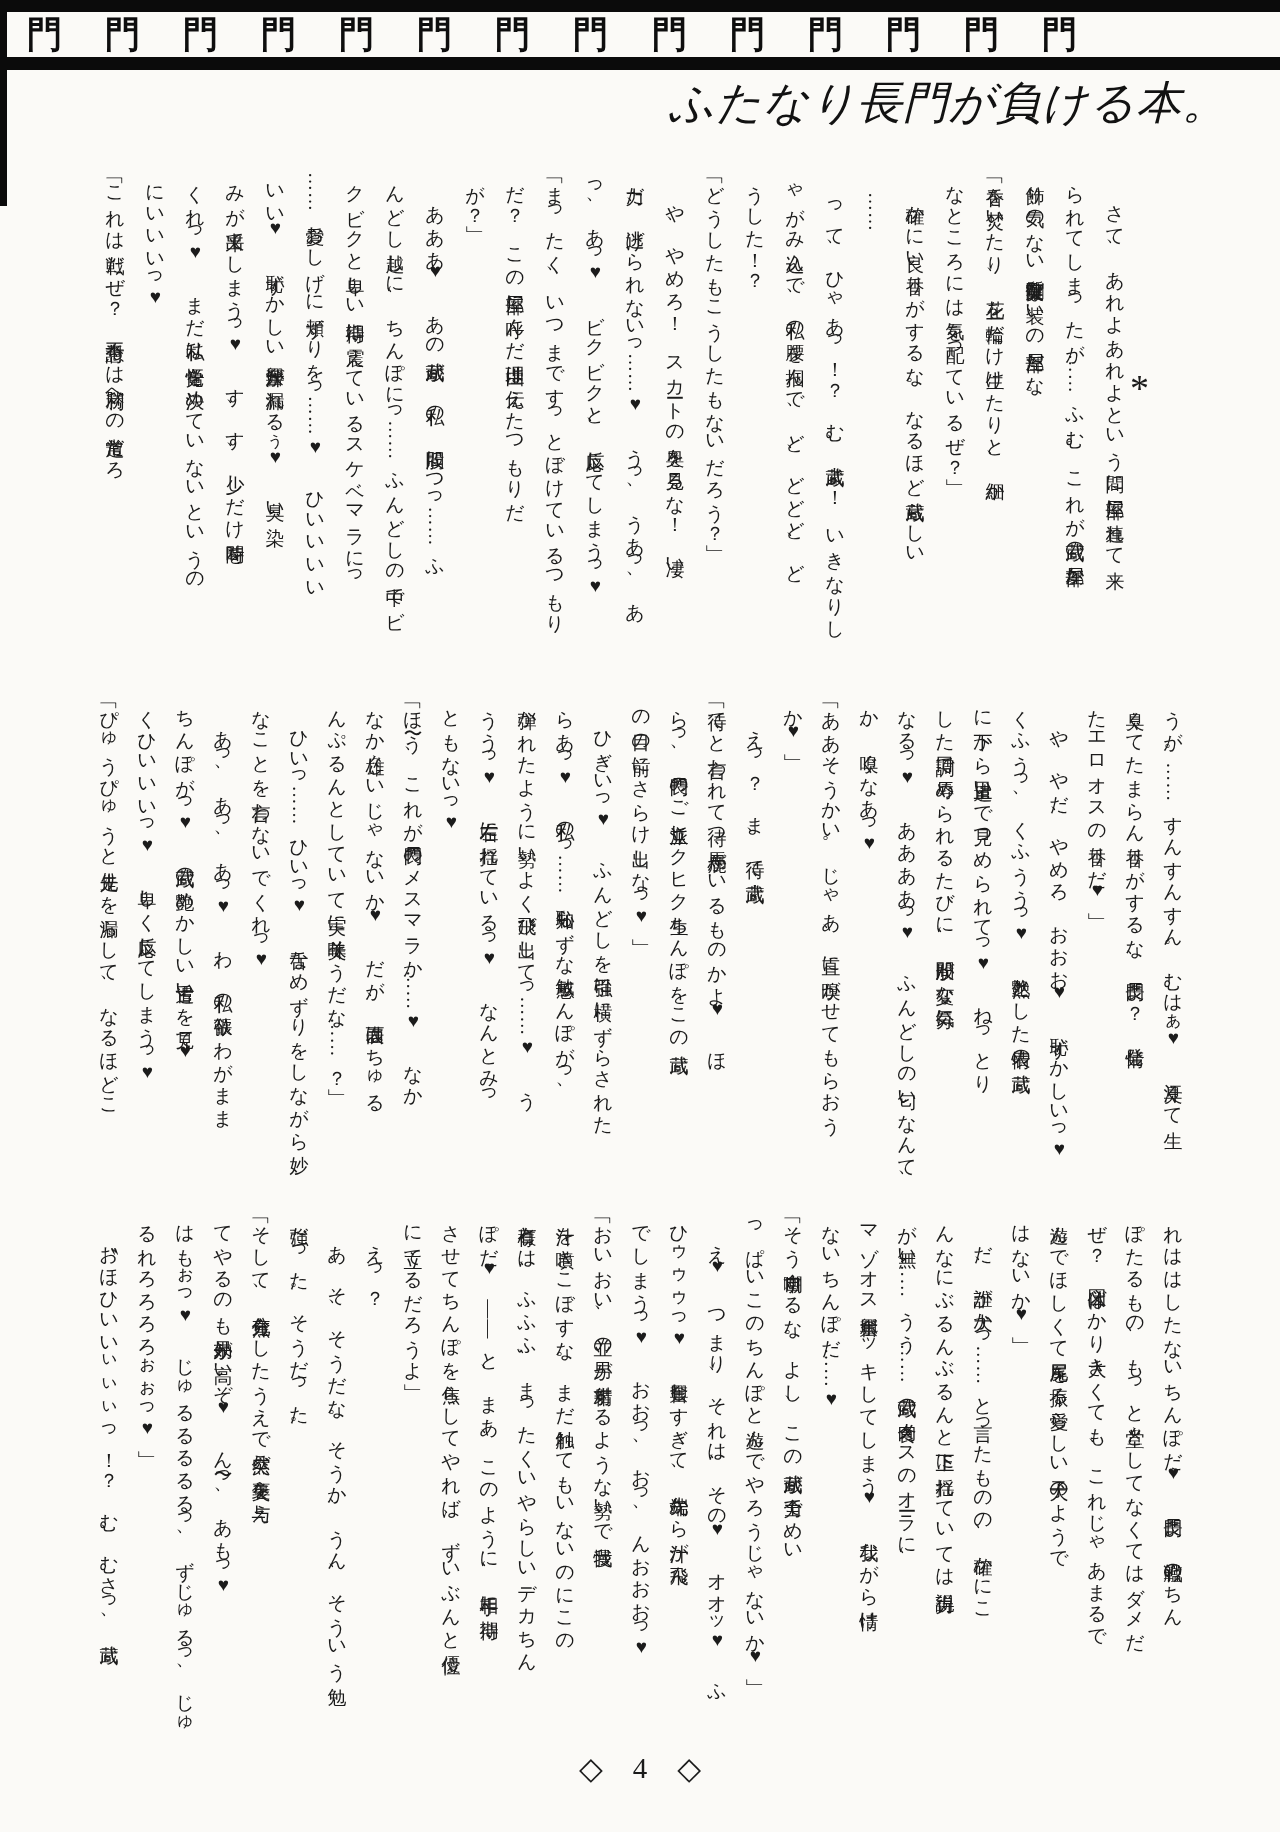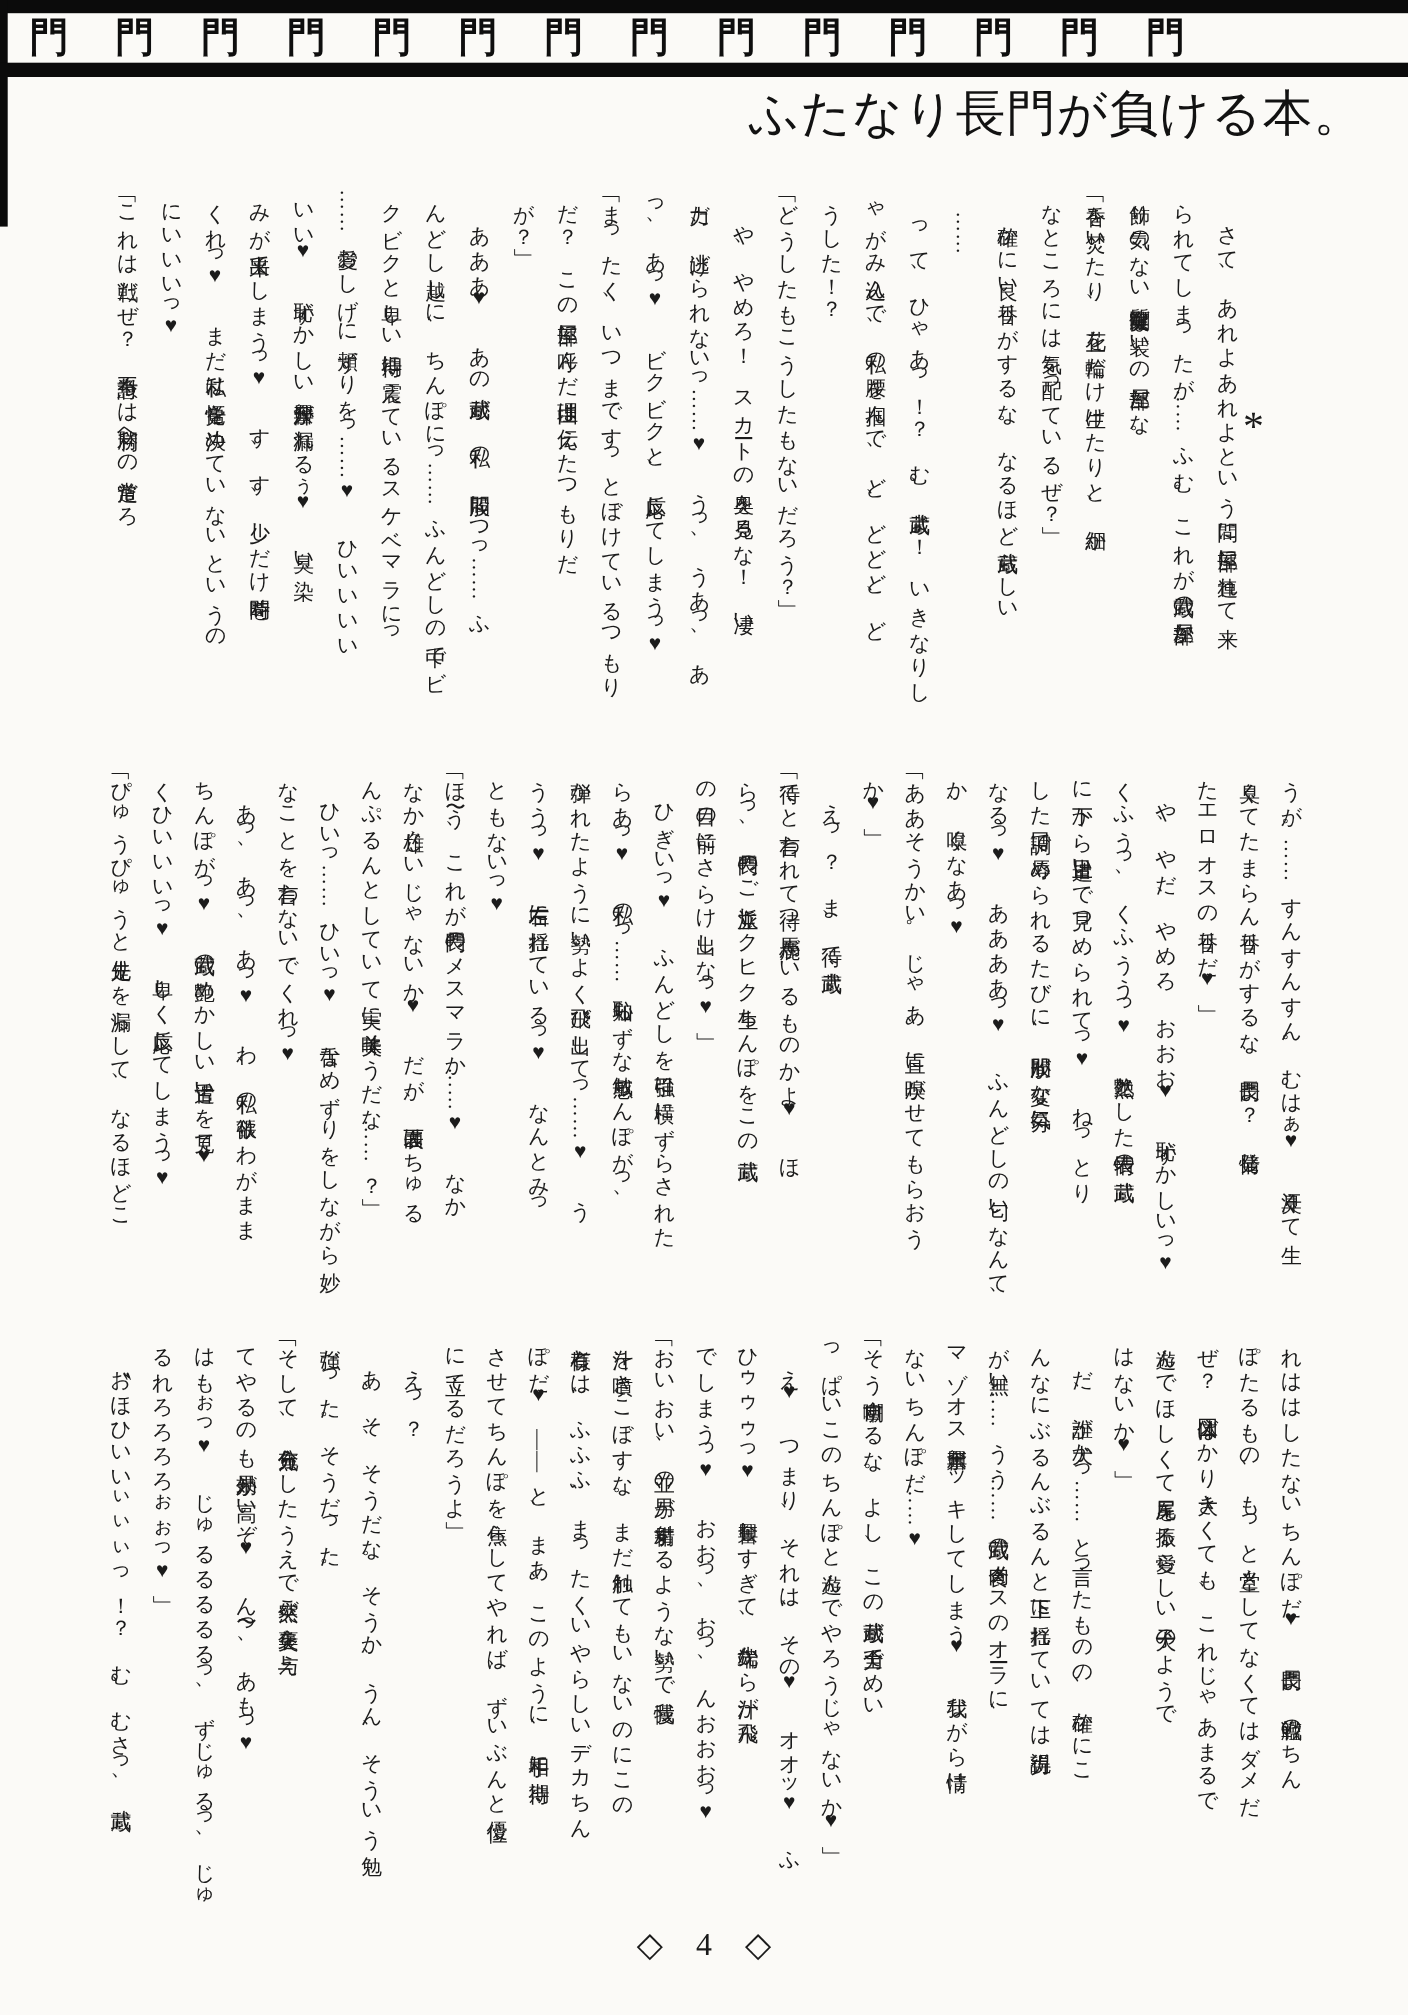--- a/index.html
+++ b/index.html
@@ -17,23 +17,23 @@
   .gates-row{
     position:absolute;left:26px;top:11px;width:1052px;height:46px;
     display:flex;justify-content:space-between;align-items:center;
   }
   .gate{
     font-size:37px;font-weight:700;line-height:1;
     transform:scaleX(.96);color:#0e0e0e;
   }
   .bar2{position:absolute;left:0;top:57px;width:1280px;height:13px;background:#0b0b0b;}
   .page-title{
-    position:absolute;right:40px;top:76px;
+    position:absolute;right:52px;top:76px;
     font-size:45px;line-height:1.2;color:#121212;
-    letter-spacing:1px;white-space:nowrap;
+    letter-spacing:1px;white-space:nowrap;font-style:italic;
   }
   .section-asterisk{
     position:absolute;left:1130px;top:366px;
     font-size:38px;color:#1a1a1a;
   }
   .band{
     position:absolute;
     writing-mode:vertical-rl;
     text-orientation:mixed;
     font-size:19px;

